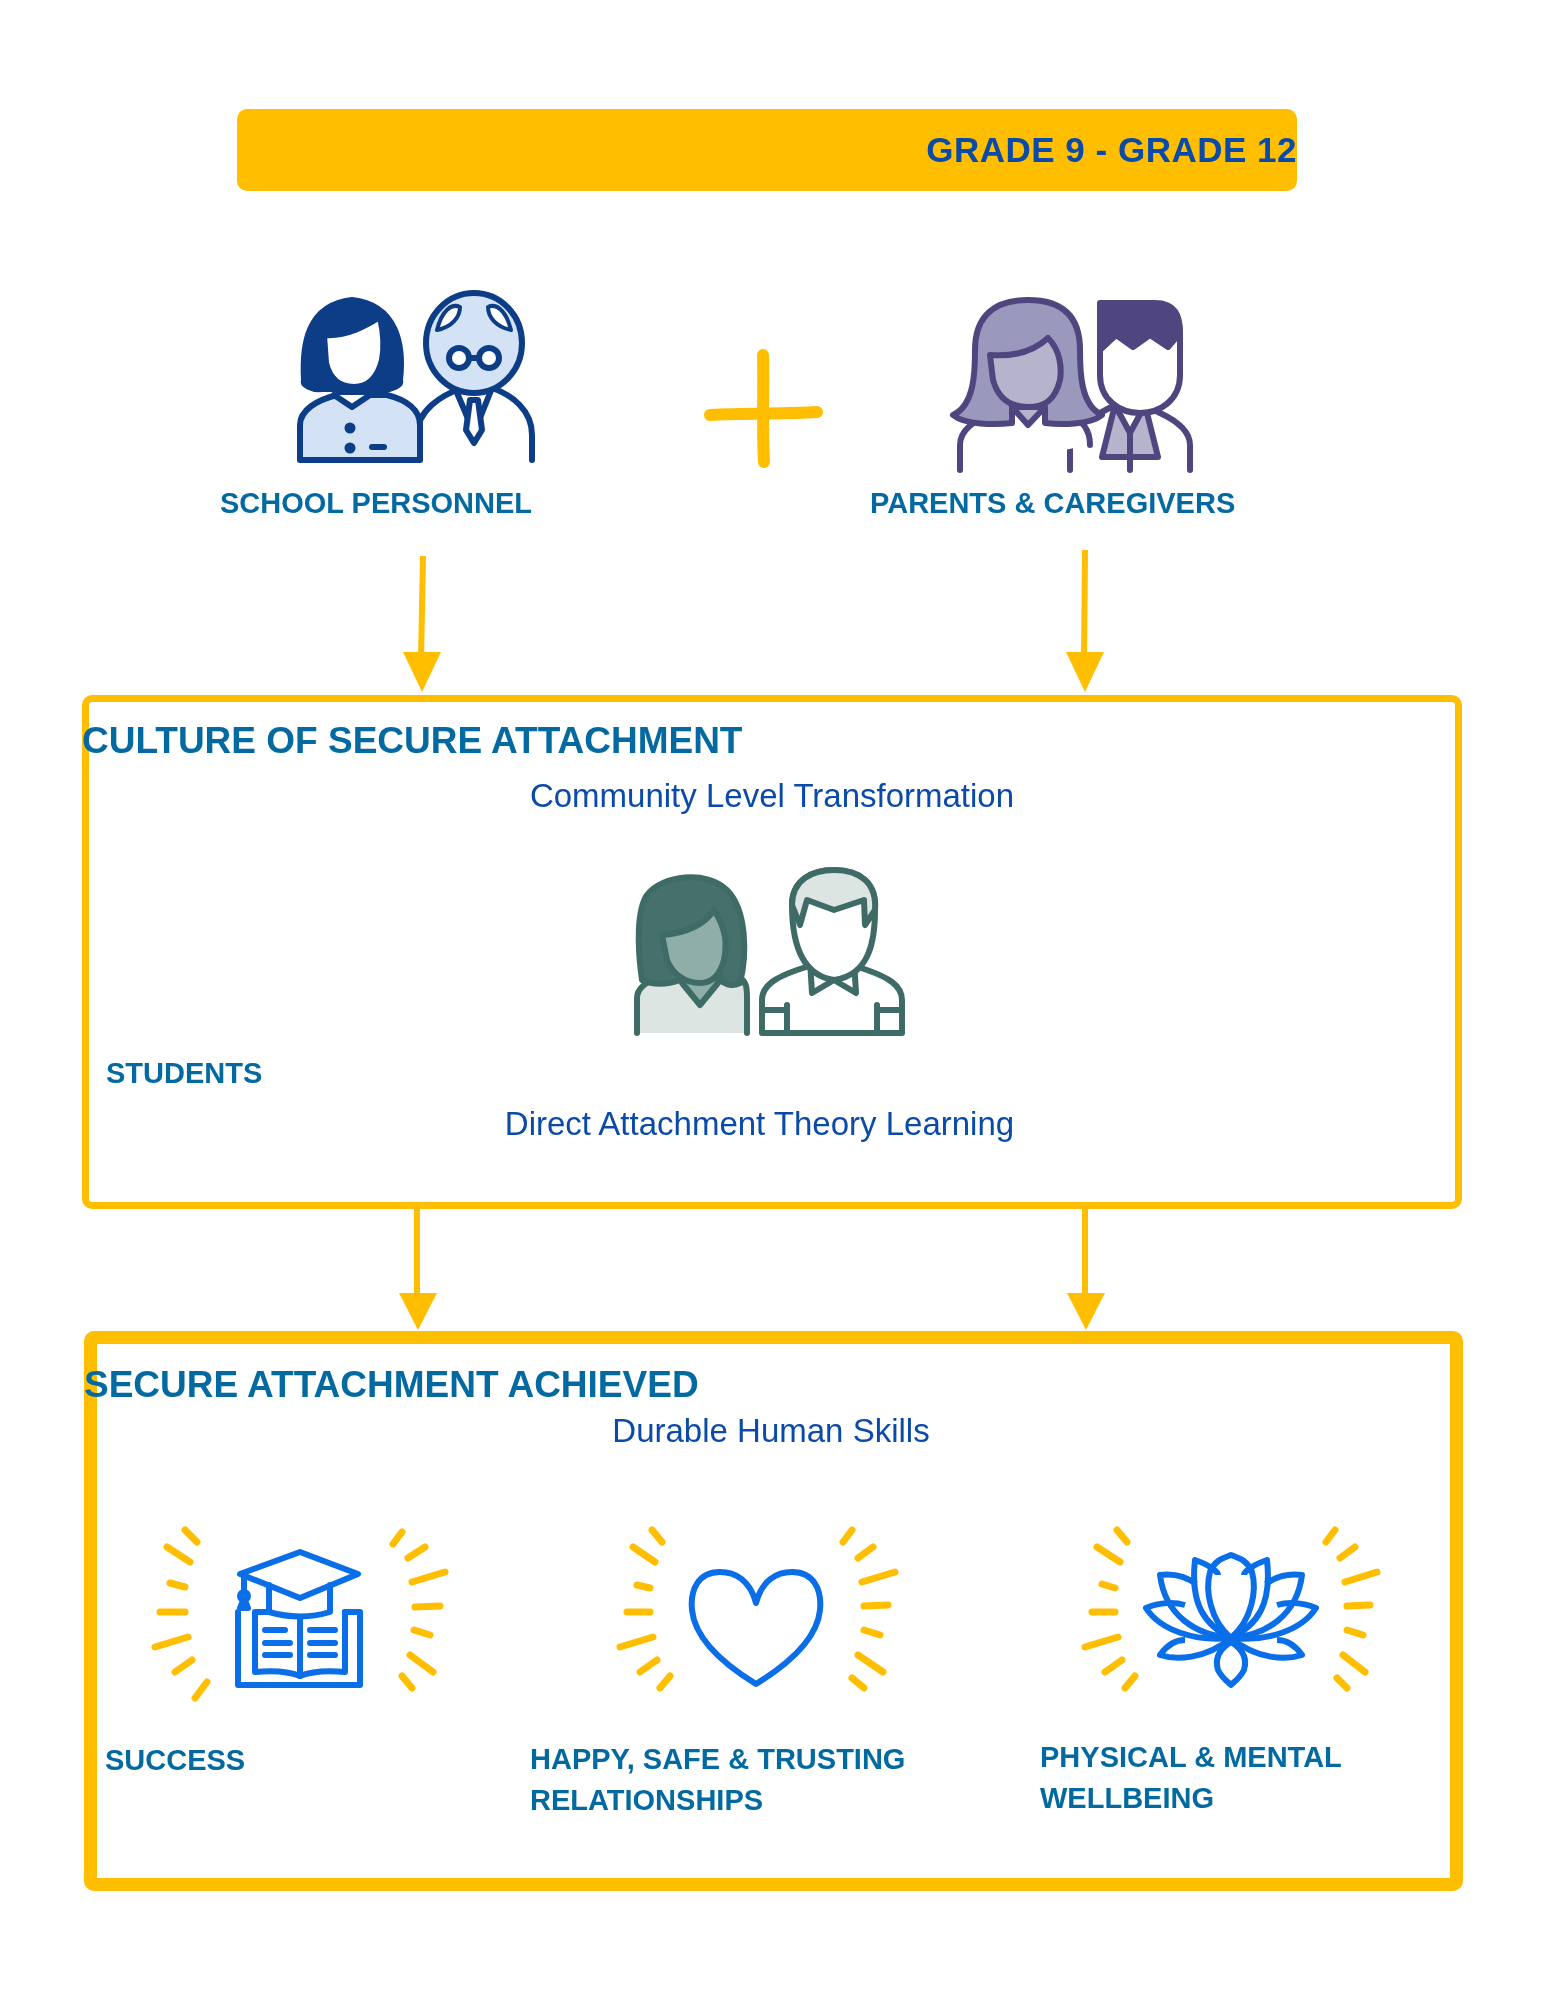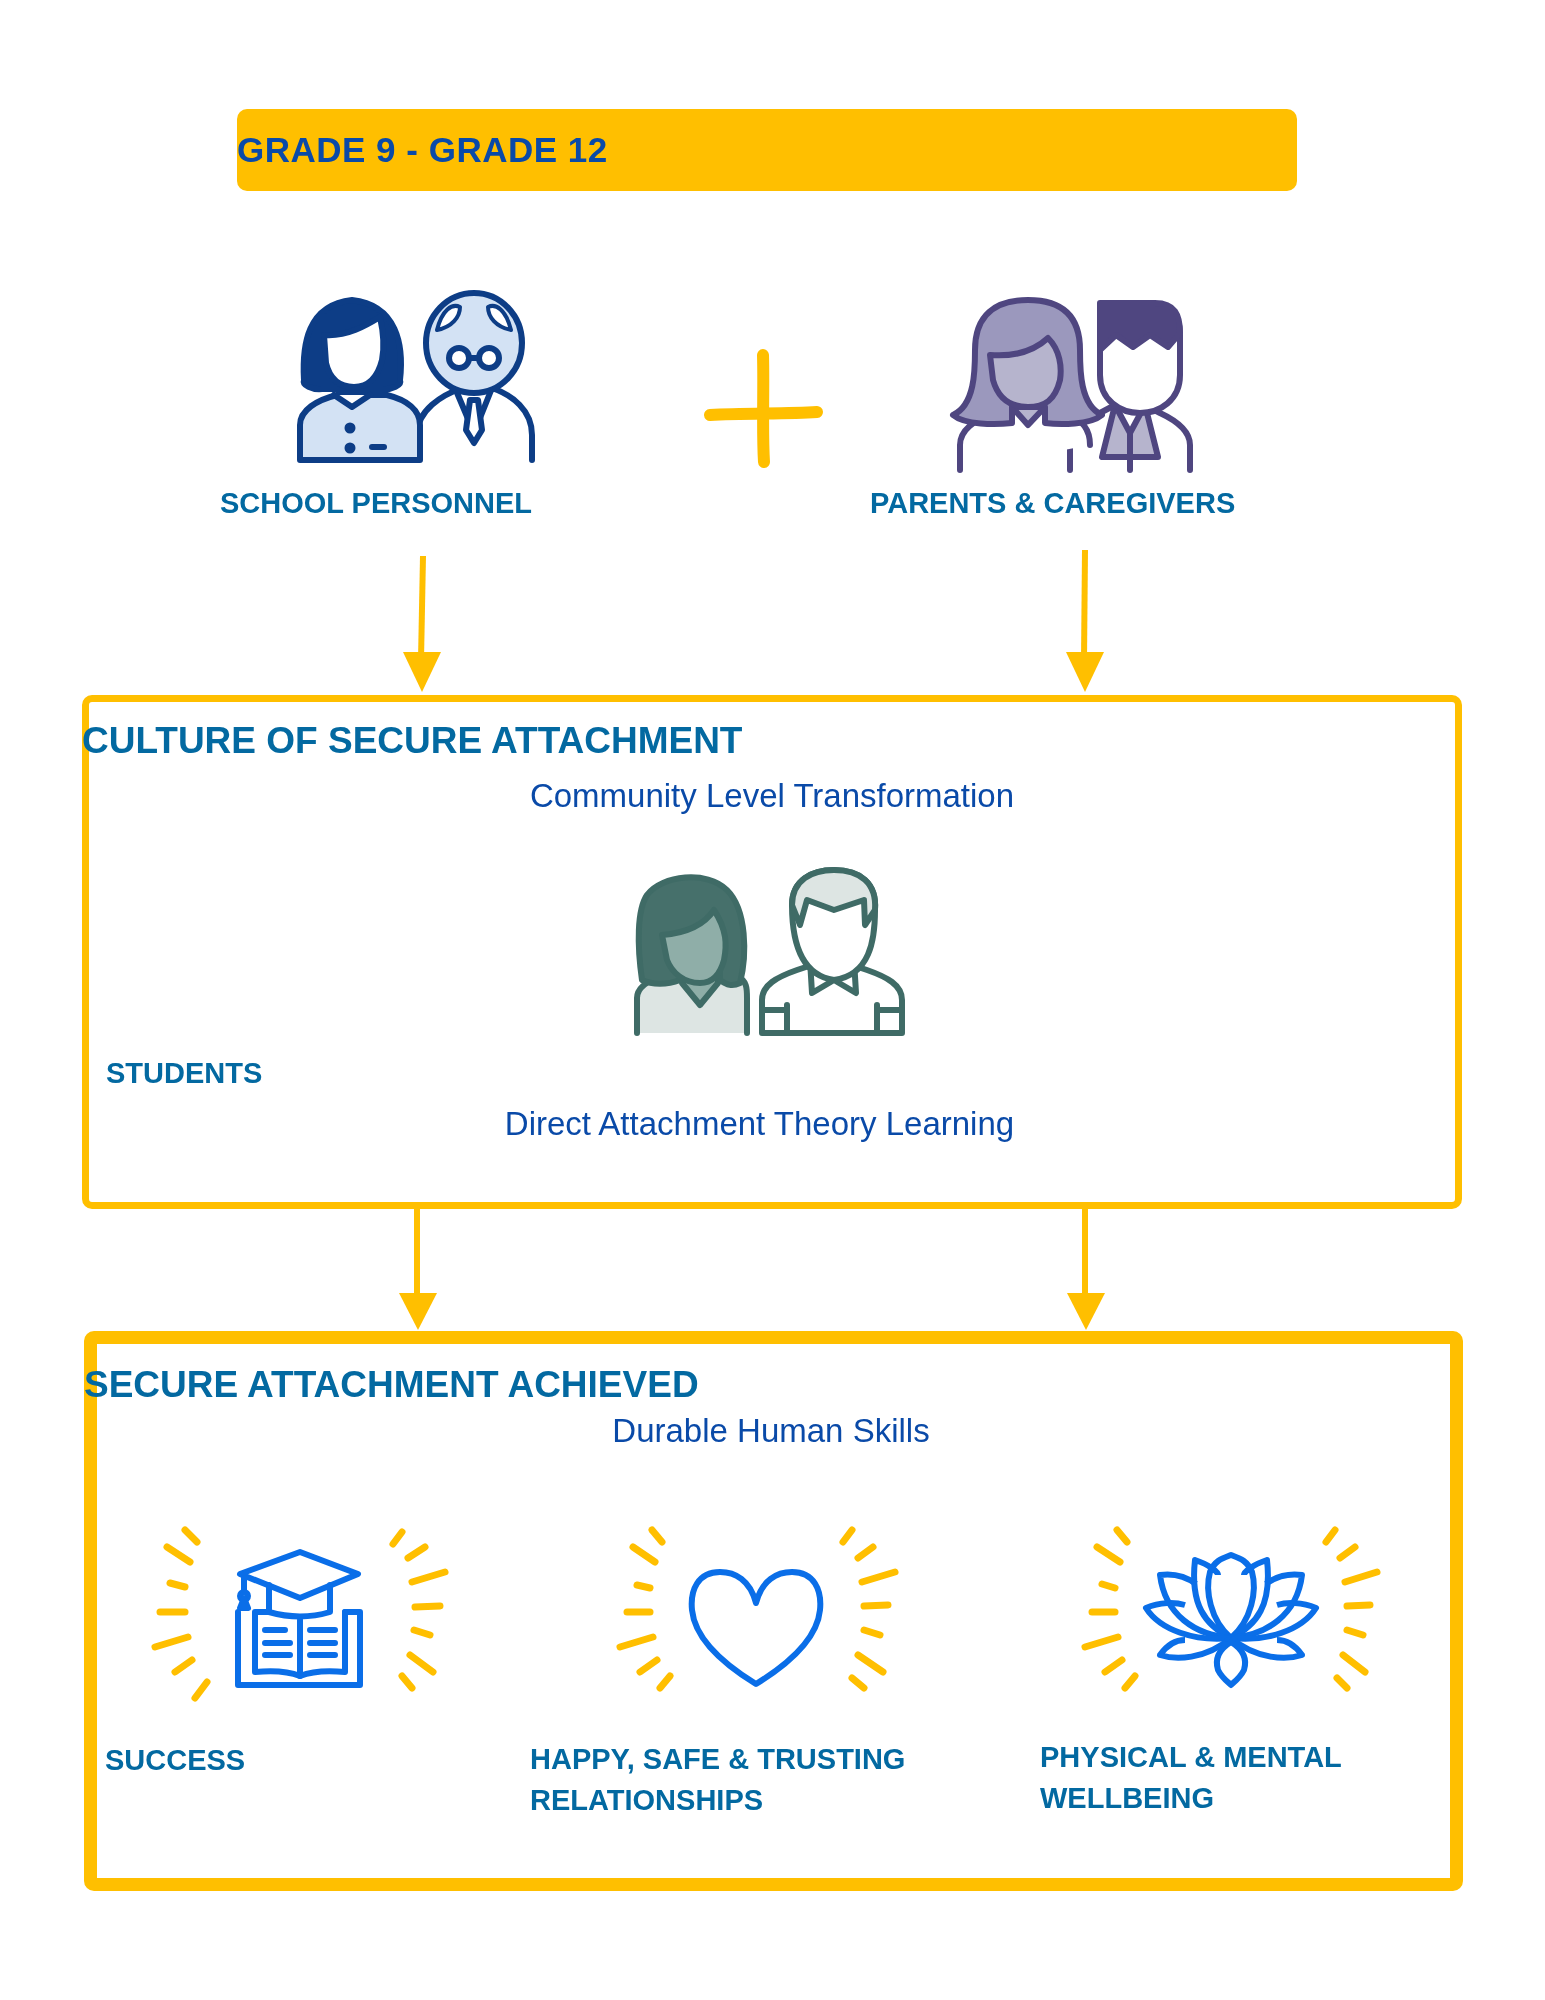--- a/index.html
+++ b/index.html
@@ -1,20 +1,20 @@
 <!DOCTYPE html>
 <html><head>
 <meta charset="utf-8">
 <style>
   html, body { margin:0; padding:0; background:#ffffff; }
   body { width:1545px; height:2000px; position:relative; overflow:hidden;
          font-family:"Liberation Sans", "DejaVu Sans", sans-serif; color:#0a4aa8; }
   .abs { position:absolute; }
   .banner { left:237px; top:109px; width:1060px; height:82px; background:#ffbf00;
-            border-radius:10px; display:flex; align-items:center; justify-content:flex-start; }
+            border-radius:10px; display:flex; align-items:center; justify-content:flex-end; }
   .banner span { font-weight:900; font-size:35px; color:#0a4aa8; letter-spacing:0.5px; }
   .label-bold { font-weight:700; color:#0369a1; text-align:left; }
   .label-reg { font-weight:400; color:#0a4aa8; text-align:center; }
   .box1 { left:82px; top:695px; width:1366px; height:500px; border:7px solid #ffbf00;
           border-radius:10px; box-sizing:content-box; }
   .box2 { left:84px; top:1331px; width:1353px; height:534px; border:13px solid #ffbf00;
           border-radius:10px; }
   svg { overflow:visible; }
 </style>
 </head>

